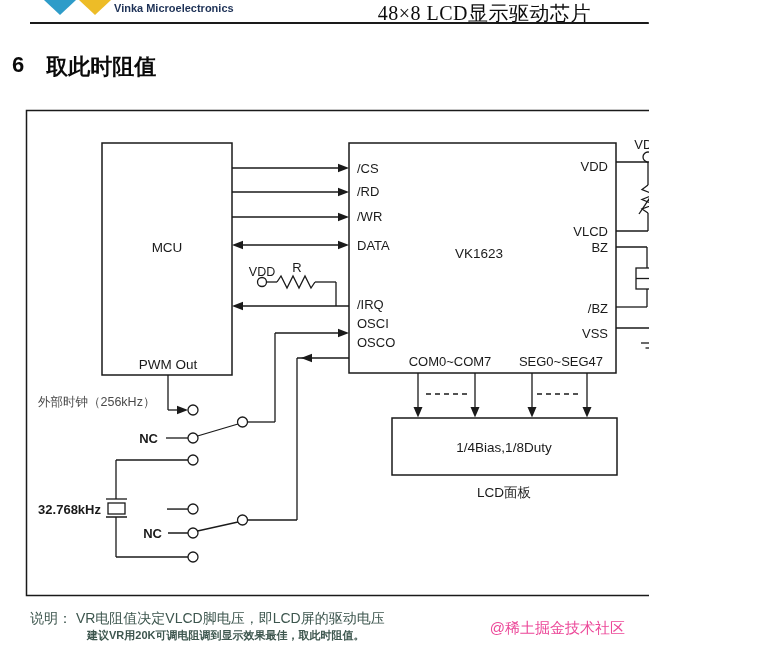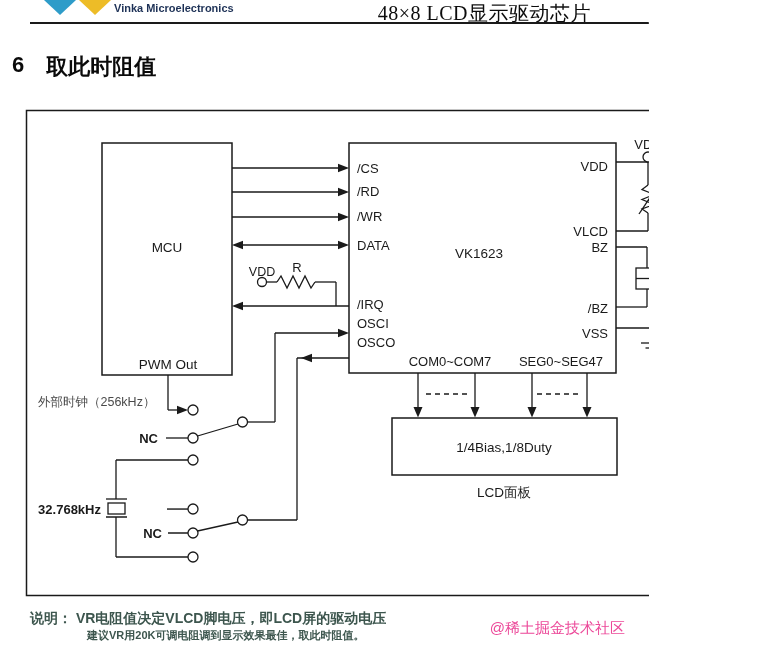--- a/index.html
+++ b/index.html
@@ -26,21 +26,21 @@
   svg.diagram .box{stroke:#1a1a1a;stroke-width:1.5;fill:none;}
   svg.diagram .frame{stroke:#1a1a1a;stroke-width:1.5;fill:none;}
   svg.diagram .arrow{fill:#1a1a1a;stroke:none;}
   svg.diagram .term{fill:#ffffff;stroke:#1a1a1a;stroke-width:1.3;}
   svg.diagram .dashed{stroke:#1a1a1a;stroke-width:1.3;stroke-dasharray:5 4;fill:none;}
   svg.diagram .bold{font-weight:bold;}
   svg.diagram .gray{fill:#4a4a4a;}
   svg.diagram .mid{text-anchor:middle;}
   svg.diagram .end{text-anchor:end;}
   
-  .note-line1{position:absolute;left:30px;top:610px;font-size:14px;font-weight:700;color:#3d564e;white-space:nowrap;}
+  .note-line1{position:absolute;left:30px;top:610px;font-size:14px;font-weight:400;color:#3d564e;white-space:nowrap;}
   .note-line2{position:absolute;left:87px;top:628px;font-size:11px;font-weight:600;color:#3d564e;white-space:nowrap;}
   .watermark{position:absolute;right:24px;top:619px;font-size:15px;color:#ec4899;}
 </style>
 </head>
 <body>
 
 <div class="page">
 
   <div>
     <span class="tri tri-blue"></span>

